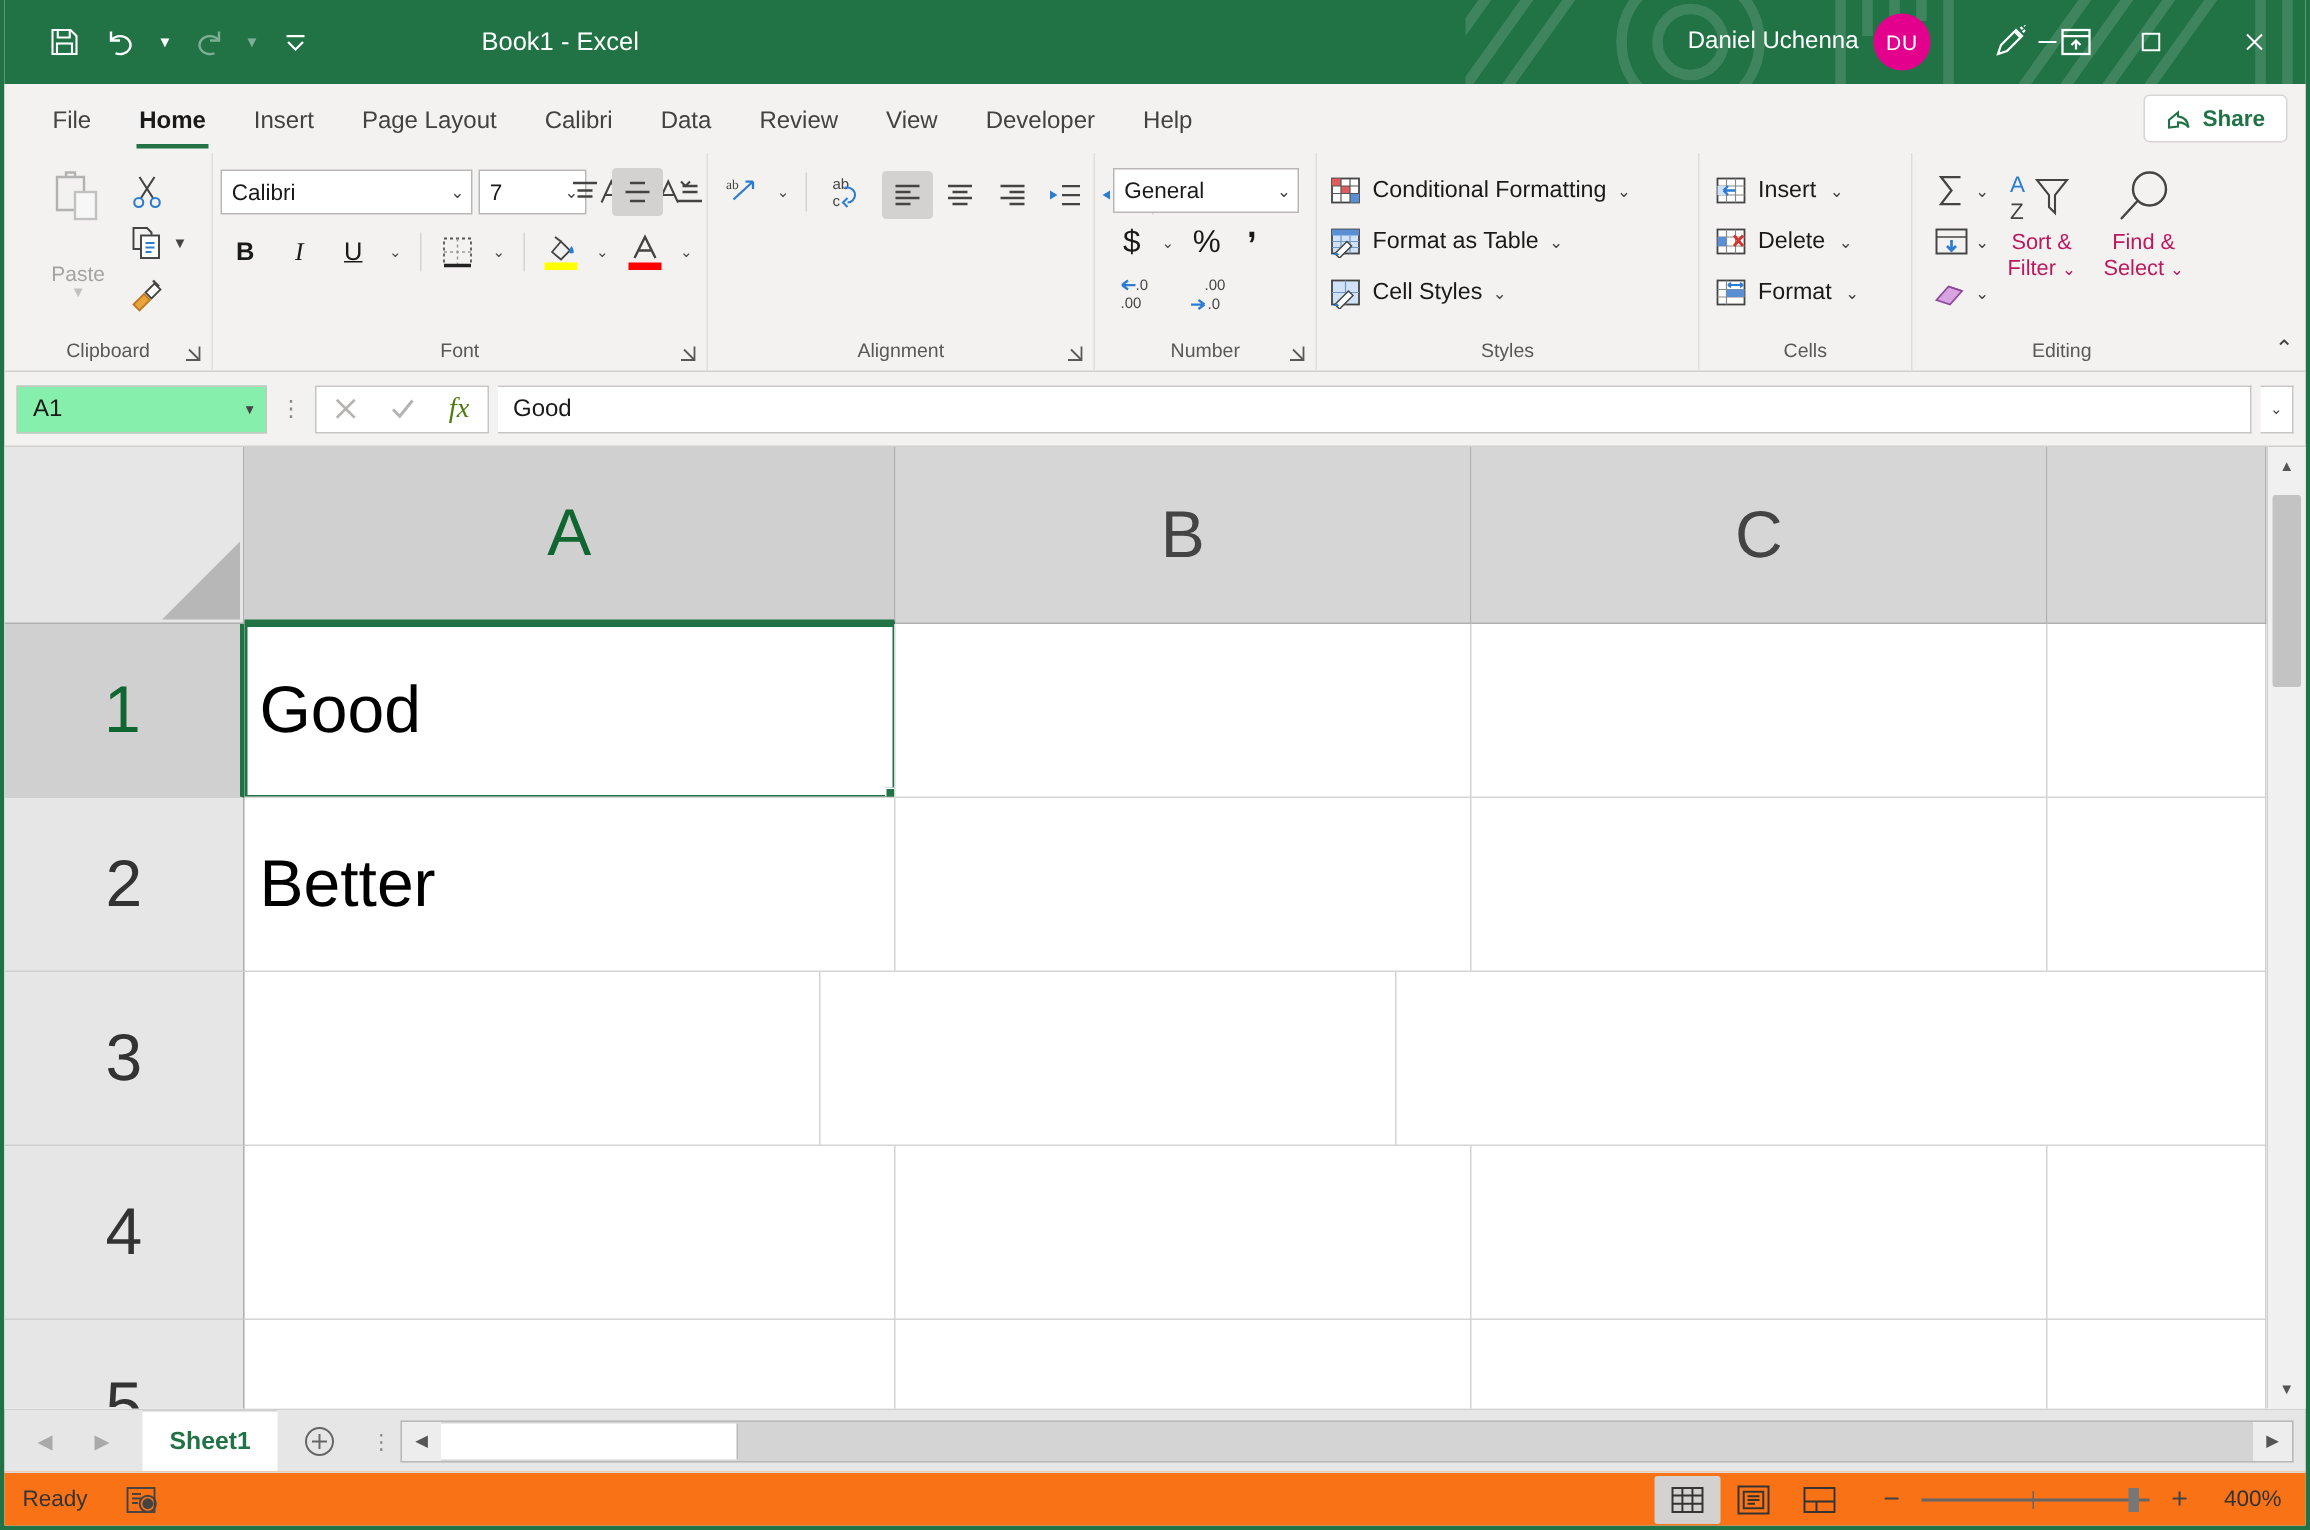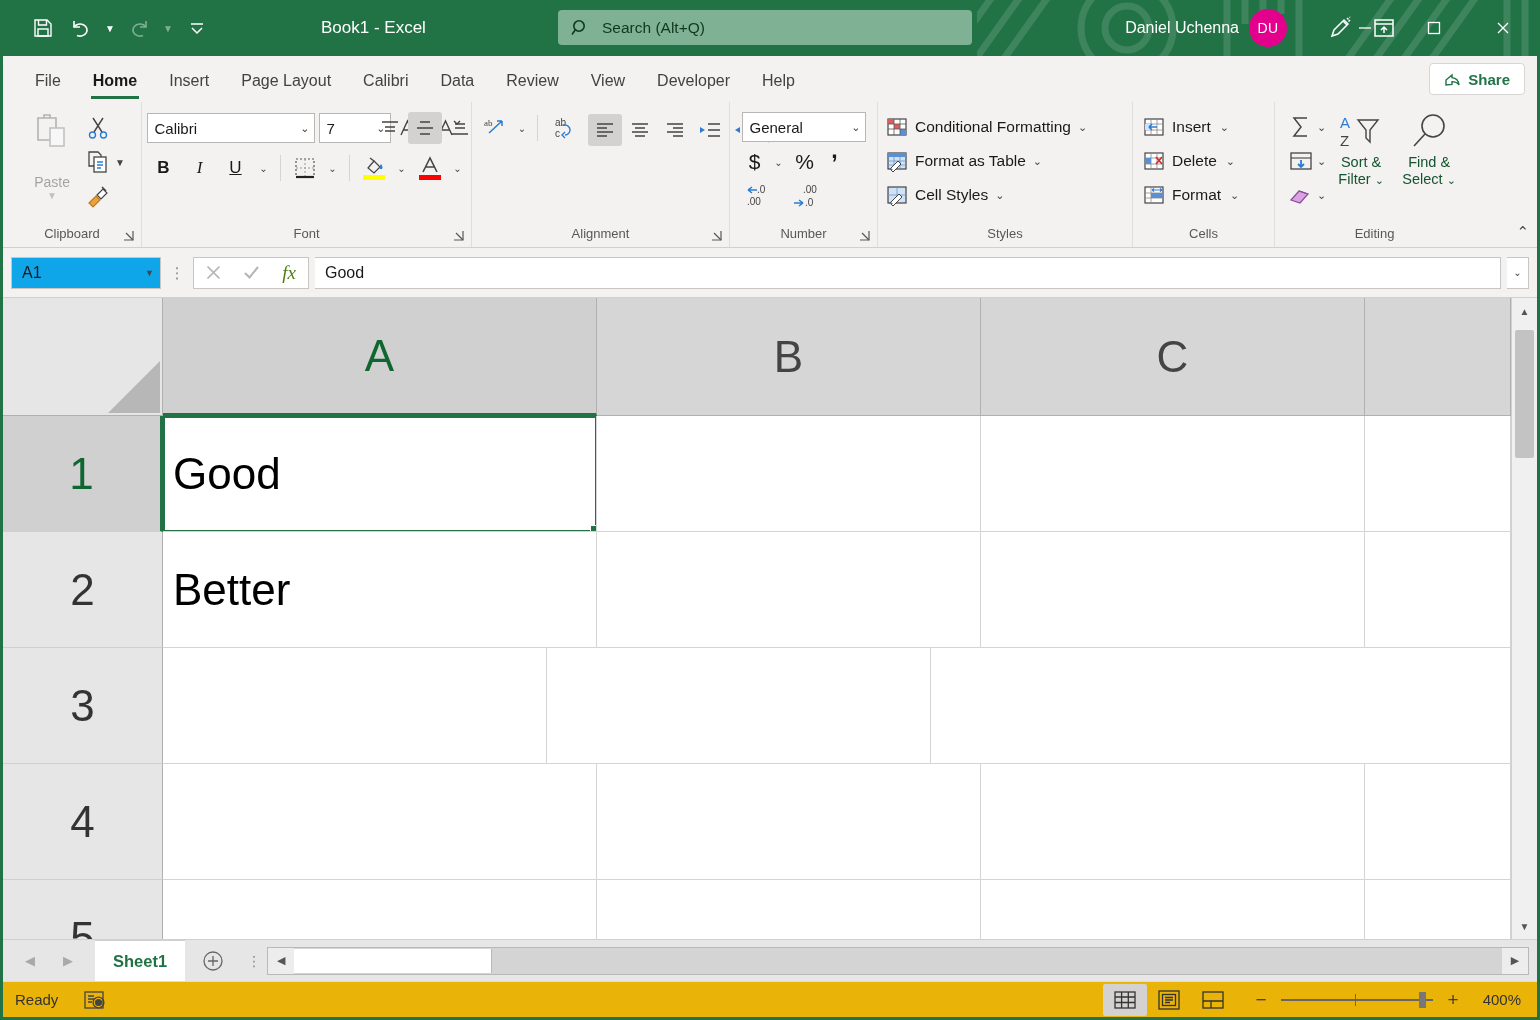--- a/index.html
+++ b/index.html
@@ -148,29 +148,29 @@
     font-size: 15.5px; color: #1a1a1a; cursor: pointer; border-radius: 3px; }
   .cbtn .cr { font-size: 11px; color: #444; margin-left: 2px;}
 
   
   .editg { width: 200px; }
   .ed-wrap { display: flex; align-items: flex-start; padding-top: 4px; gap: 2px;}
   .ed-col-small { display: flex; flex-direction: column; }
   .ed-sm-row { display: flex; align-items: center; height: 34px; cursor: pointer; }
   .ed-big { width: 66px; display: flex; flex-direction: column; align-items: center;
     cursor: pointer; padding-top: 2px;}
-  .ed-big-lbl { font-size: 14.5px; color: #14532d; text-align: center; line-height: 17px; }
+  .ed-big-lbl { font-size: 14.5px; color: #be185d; text-align: center; line-height: 17px; }
   .collapse-rib { position: absolute; right: 8px; bottom: 6px; font-size: 15px;
     color: #444; cursor: pointer; }
 
   
   .fbar { height: 50px; flex: 0 0 50px; background: #f3f2f1; display: flex;
     align-items: center; padding: 0 8px; gap: 6px; border-bottom: 1px solid #d2d0ce;}
   .namebox {
-    width: 150px; height: 32px; background: #0ea5e9; border: 1px solid #c8c6c4;
+    width: 167px; height: 32px; background: #86efac; border: 1px solid #c8c6c4;
     display: flex; align-items: center; justify-content: space-between;
     padding: 0 6px 0 10px; font-size: 16px; color: #1a1a1a; cursor: text;
   }
   .namebox .nb-caret { font-size: 9px; color: #444; cursor: pointer;}
   .fb-drag { width: 20px; text-align: center; color: #8a8886; font-size: 15px;
     letter-spacing: 0; line-height: 7px; cursor: col-resize; user-select: none;}
   .fb-btns { display: flex; align-items: center; height: 32px; background: #fff;
     border: 1px solid #c8c6c4; }
   .fb-b { width: 38px; height: 30px; display: flex; align-items: center;
     justify-content: center; cursor: pointer; }
@@ -248,21 +248,21 @@
   .hscroll { flex: 1; display: flex; align-items: center; padding: 5px 8px 5px 0; }
   .hs-box { flex: 1; height: 28px; background: #d4d4d4; border: 1px solid #b9b9b9;
     display: flex; align-items: center; position: relative; }
   .hs-arrow { width: 26px; height: 26px; display: flex; align-items: center;
     justify-content: center; color: #555; font-size: 11px; cursor: pointer; background:#ededed;}
   .hs-thumb { position: absolute; left: 26px; width: 198px; top: 1px; bottom: 1px;
     background: #fff; border-right: 1px solid #b9b9b9; cursor: grab; }
   .hs-arrow.right { position: absolute; right: 0; }
 
   
-  .statusbar { height: 36px; flex: 0 0 36px; background: #eab308; display: flex;
+  .statusbar { height: 36px; flex: 0 0 36px; background: #f97316; display: flex;
     align-items: center; border-top: 1px solid #ddd; font-size: 15px; color: #333; }
   .sb-item { display: flex; align-items: center; gap: 9px; padding: 0 12px; height: 32px;
     cursor: pointer; }
   .sb-spacer { flex: 1; }
   .viewbtn { width: 44px; height: 32px; display: flex; align-items: center;
     justify-content: center; cursor: pointer; border-radius: 2px; }
   .viewbtn.active { background: #d4d2d0; }
   .zoomctl { display: flex; align-items: center; gap: 12px; padding: 0 14px 0 18px; }
   .zoom-pm { font-size: 19px; color: #444; cursor: pointer; width: 16px;
     display: flex; align-items: center; justify-content: center; }
@@ -316,29 +316,20 @@
       <div class="qat-btn">
         <svg width="20" height="16" viewBox="0 0 20 16" fill="none" stroke="#fff" stroke-width="1.5">
           <path d="M4 4 h12"></path>
             <path d="M5 8 l5 5 l5 -5"></path>
         </svg>
       </div>
     </div>
 
     <div class="apptitle">Book1  -  Excel</div>
 
-    <div class="searchbox">
-      <span>
-        <svg width="20" height="20" viewBox="0 0 20 20" fill="none" stroke="#10391f" stroke-width="1.6">
-          <circle cx="9" cy="8" r="5.2"></circle>
-            <path d="M5.2 12 L2 16.5"></path>
-        </svg>
-      </span>
-      <span class="ph">Search (Alt+Q)</span>
-    </div>
 
     <div class="acct">
       <span class="acct-name">Daniel Uchenna</span>
       <span class="avatar">DU</span>
     </div>
 
     <div style="position:absolute; right:176px; top:7px;" class="tb-icon">
       <svg width="26" height="26" viewBox="0 0 26 26" fill="none" stroke="#fff" stroke-width="1.5">
         <path d="M5 21 L7 15 L17 5 L21 9 L11 19 z"></path>
           <path d="M16 6 L20 10"></path>

